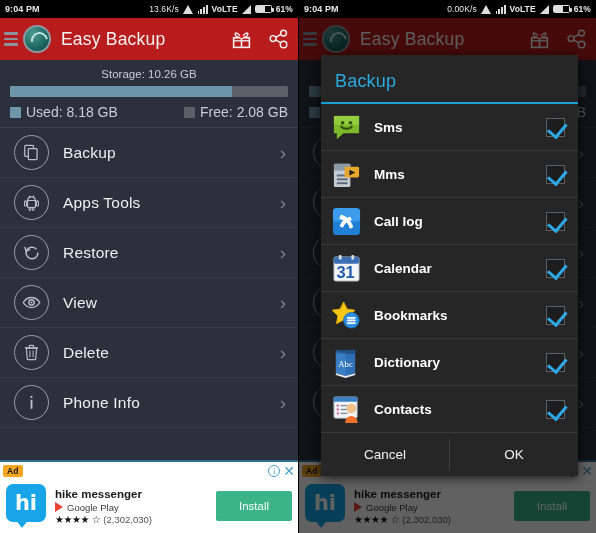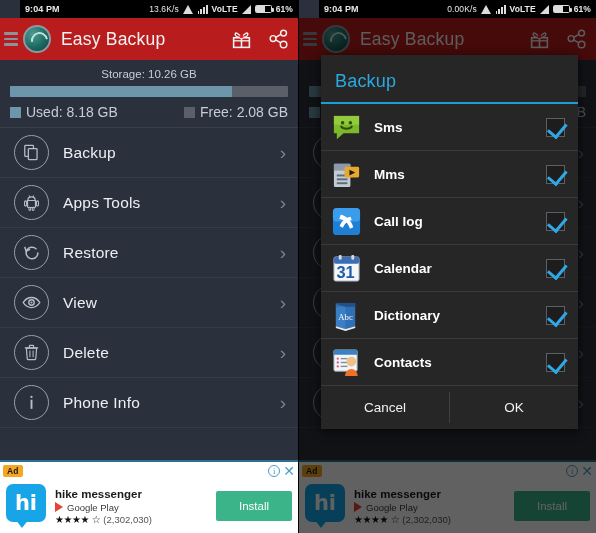--- a/index.html
+++ b/index.html
@@ -15,21 +15,21 @@
     width: 298px; height: 533px;
     background: #2b313c;
     overflow: hidden;
   }
   .phone.right { border-left: 1px solid #000; }
 
   
   .statusbar {
     height: 18px; background: #000; color: #e8e8e8;
     display: flex; align-items: center;
-    padding: 0 5px; font-size: 9.5px; letter-spacing: .1px; margin-left: 20px;
+    padding: 0 5px; font-size: 9.5px; letter-spacing: .1px;
   }
   .sb-time { font-weight: bold; font-size: 9px; }
   .sb-right { margin-left: auto; display: flex; align-items: center; gap: 4px; }
   .sb-speed { font-size: 8.5px; font-weight: normal; }
   .sb-volte { font-size: 8.5px; font-weight: bold; }
   .sb-batt-txt { font-size: 8.5px; font-weight: bold; }
   .ic-wifi { width: 11px; height: 9px; position: relative; display:inline-block;}
   .ic-wifi::before{
     content:""; position:absolute; left:0; bottom:0;
     border-left:5.5px solid transparent; border-right:5.5px solid transparent;
@@ -554,20 +554,33 @@
               <rect x="3" y="4" width="26" height="7" rx="2" fill="#3b6fb5"></rect>
               <rect x="8" y="2" width="3" height="5" rx="1.2" fill="#d8dde2"></rect>
               <rect x="21" y="2" width="3" height="5" rx="1.2" fill="#d8dde2"></rect>
               <text x="15" y="26" font-size="17" font-family="Liberation Sans, sans-serif" font-weight="bold" fill="#1f5ba8" text-anchor="middle">31</text>
             </svg>
           </div>
           <div class="dlg-label">Calendar</div>
           <div class="cb"></div>
         </div>
 
+        <div class="dlg-row">
+          <div class="dlg-ico">
+            <svg viewBox="0 0 32 32" width="31" height="31">
+              <polygon points="13,2 16.6,9.4 24.8,10.6 18.9,16.3 20.3,24.4 13,20.6 5.7,24.4 7.1,16.3 1.2,10.6 9.4,9.4" fill="#f5c518" stroke="#e0a800" stroke-width="1"></polygon>
+              <circle cx="21" cy="21" r="8" fill="#2f8fe0" stroke="#1f6fb5" stroke-width="1"></circle>
+              <rect x="16.5" y="17.5" width="9" height="1.8" rx="0.9" fill="#fff"></rect>
+              <rect x="16.5" y="20.2" width="9" height="1.8" rx="0.9" fill="#fff"></rect>
+              <rect x="16.5" y="22.9" width="9" height="1.8" rx="0.9" fill="#fff"></rect>
+            </svg>
+          </div>
+          <div class="dlg-label">Bookmarks</div>
+          <div class="cb"></div>
+        </div>
 
         <div class="dlg-row">
           <div class="dlg-ico">
             <svg viewBox="0 0 32 32" width="31" height="31">
               <path d="M5 3h20v24l-10 3L5 27z" fill="#2f6fb5"></path>
               <path d="M5 3h20v4H5z" fill="#244f85"></path>
               <path d="M5 27l10 3V7L5 4z" fill="#4a90d9" opacity=".45"></path>
               <text x="15" y="21" font-size="9" font-family="Liberation Serif, serif" fill="#fff" text-anchor="middle">Abc</text>
               <path d="M5 27l10 3 10-3v2l-10 3L5 29z" fill="#e6ebf0"></path>
             </svg>

